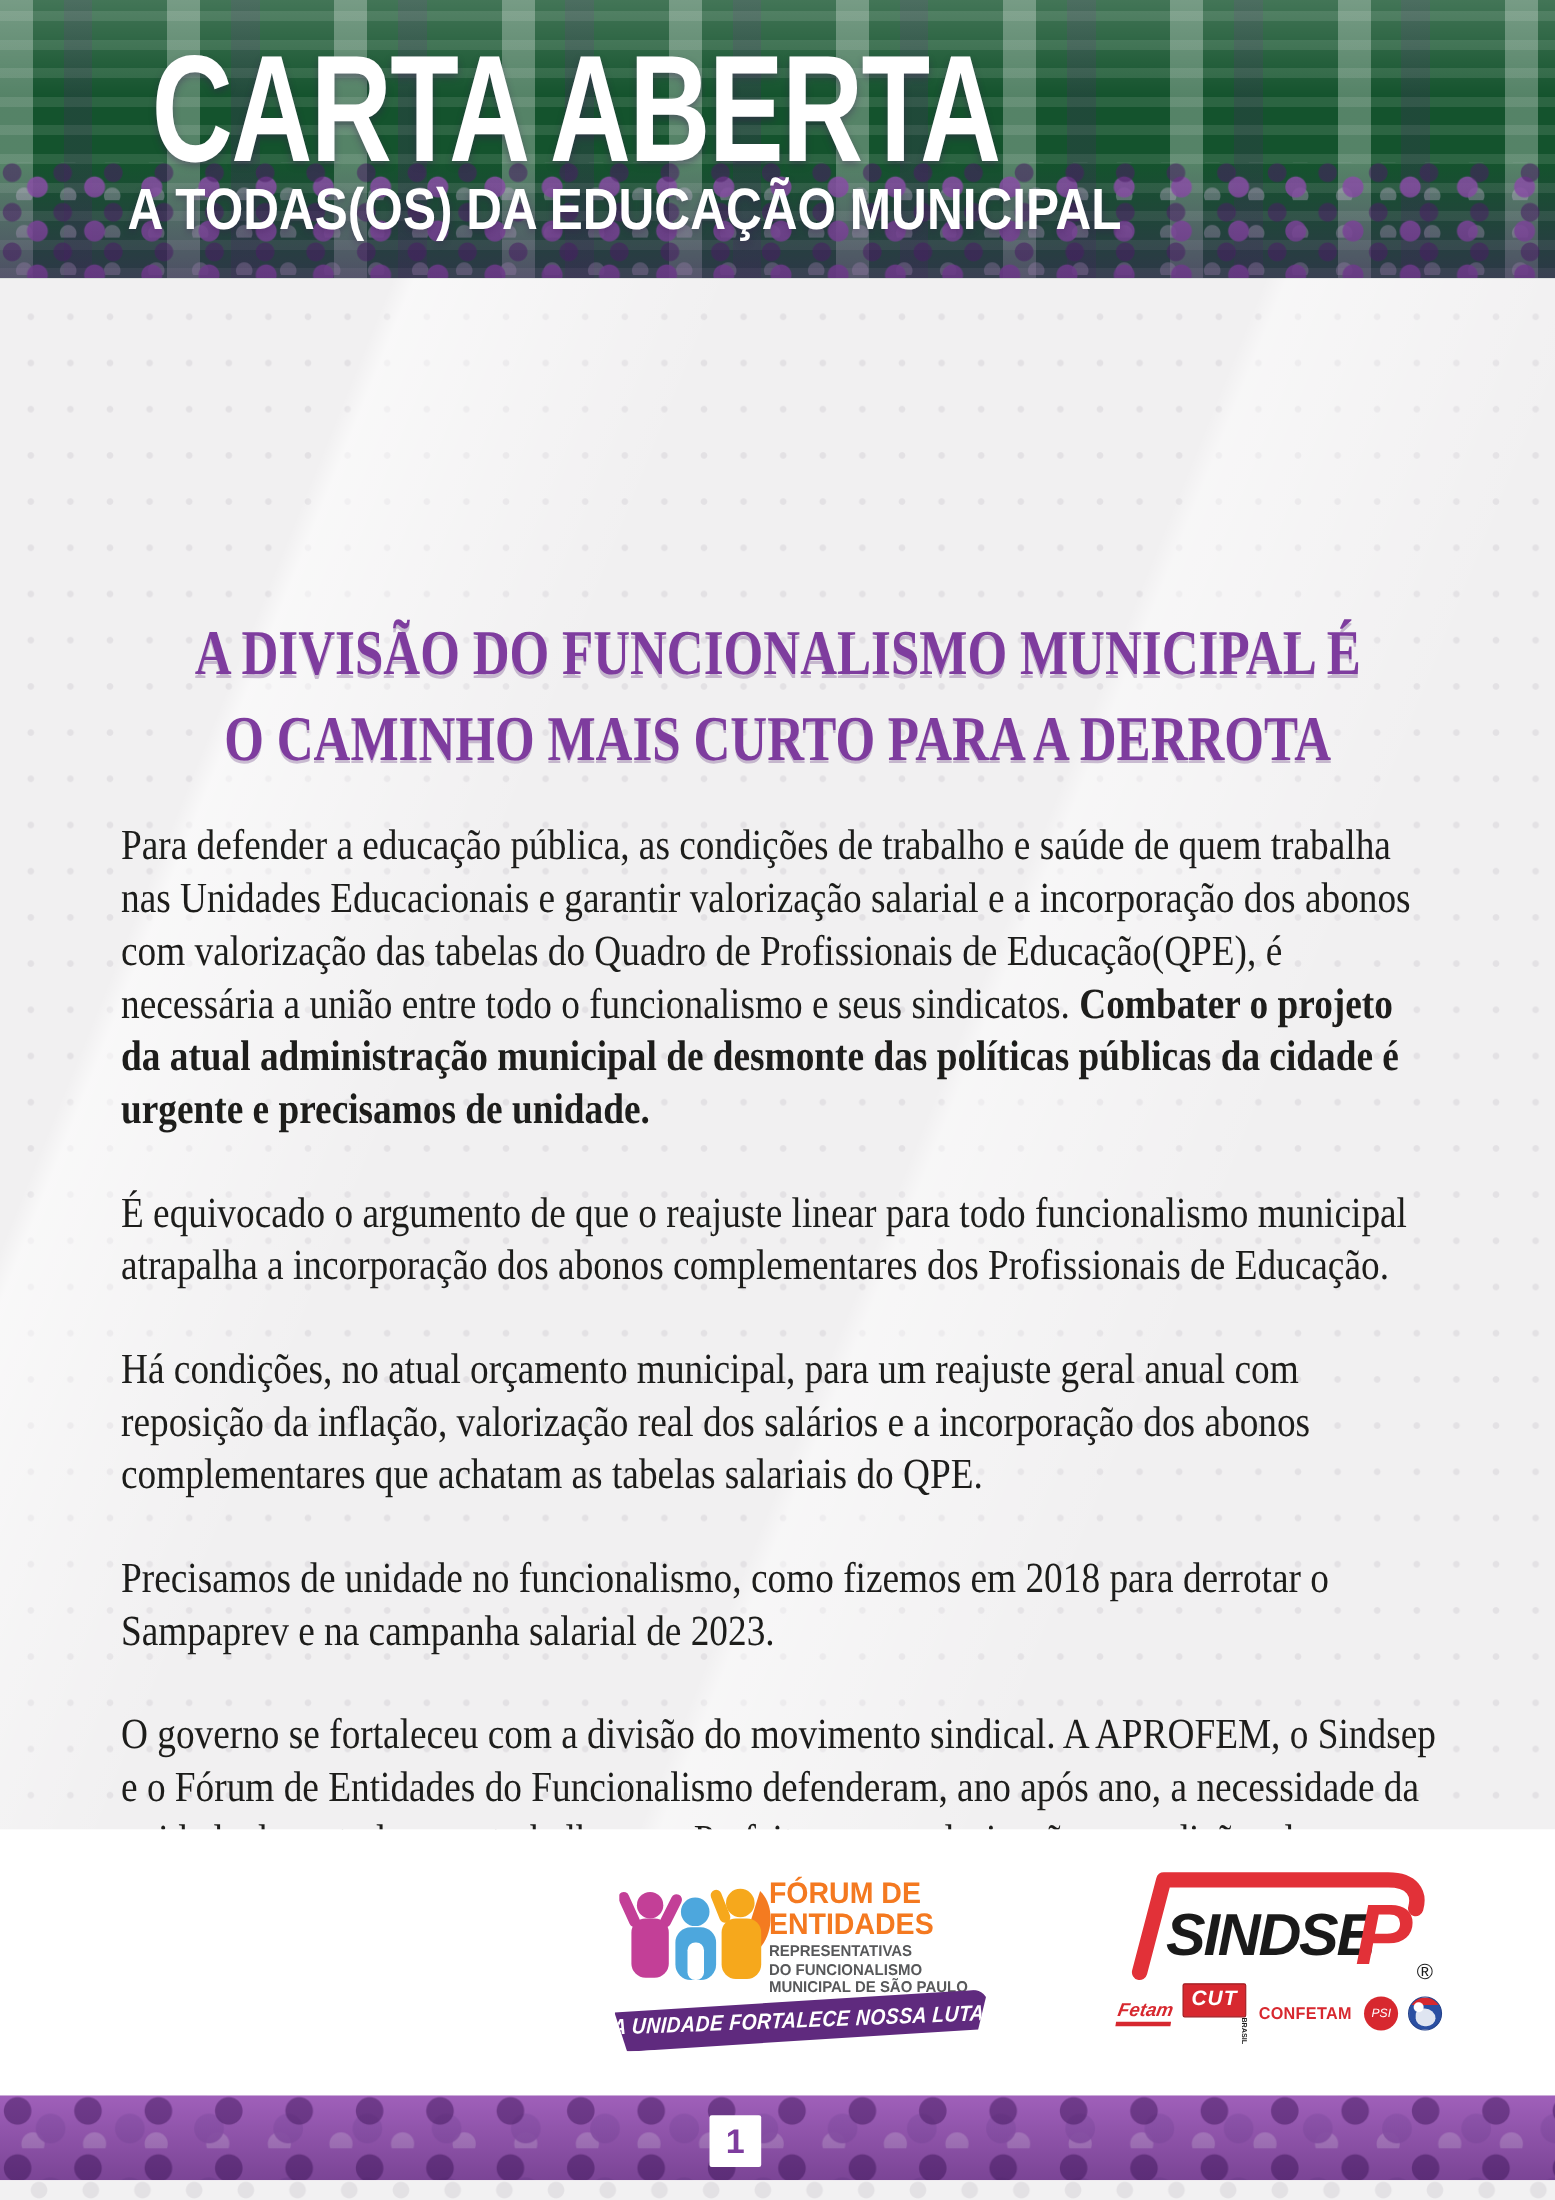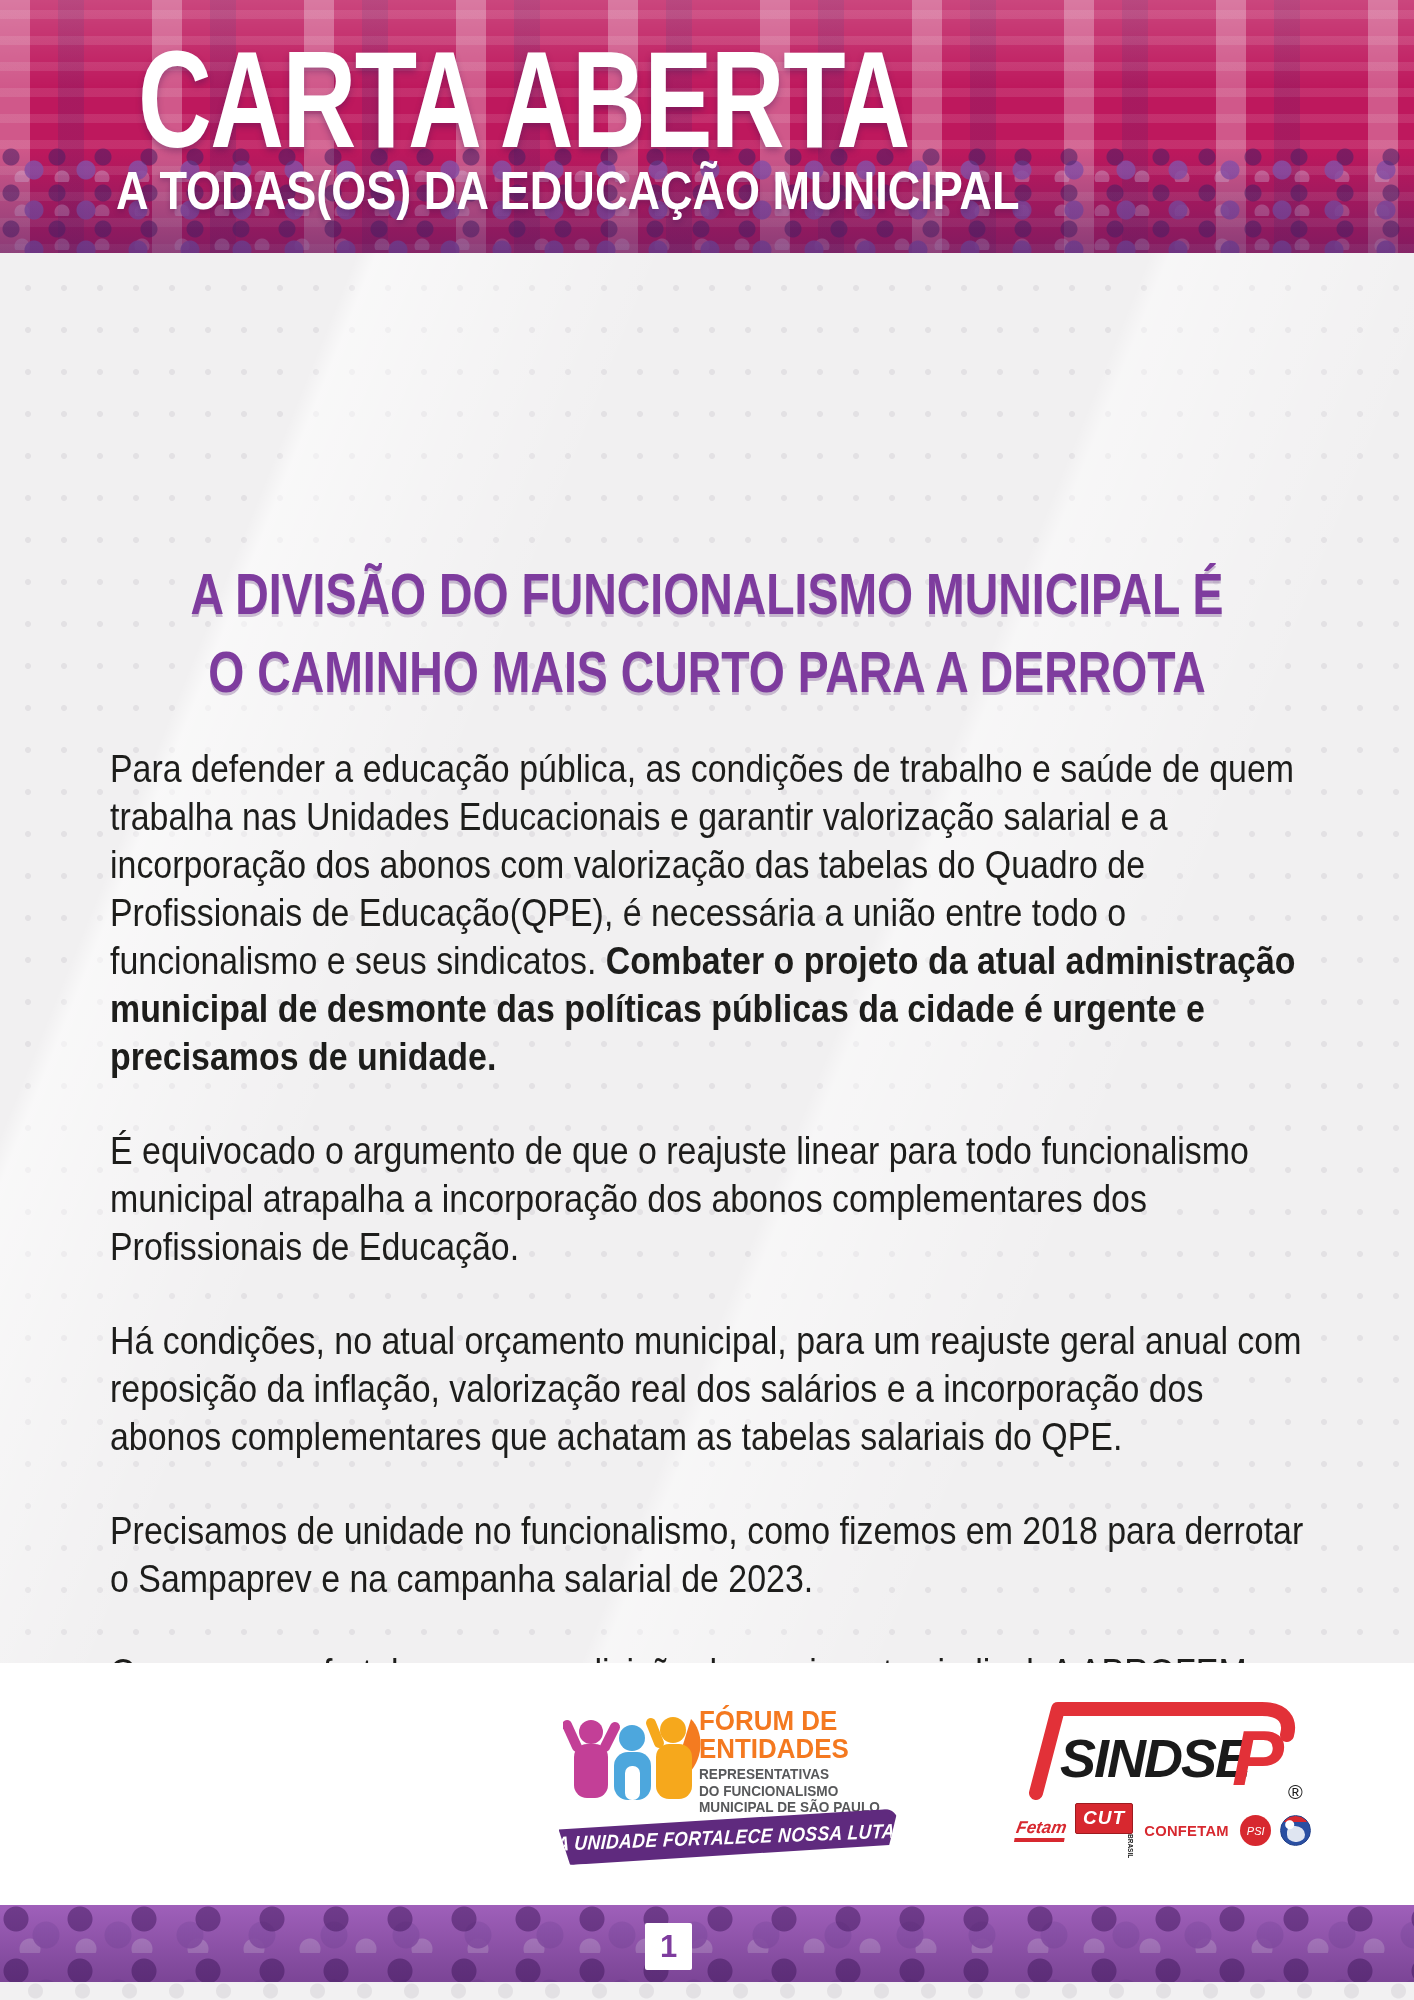--- a/index.html
+++ b/index.html
@@ -3,21 +3,21 @@
 <meta charset="utf-8">
 <style>
   * { margin:0; padding:0; box-sizing:border-box; }
   html,body { background:#cfcfcf; }
   .page {
     position:relative; width:1414px; height:2000px; margin:0 auto;
     background:#f1f0f1; overflow:hidden;
     font-family:"Liberation Sans", sans-serif;
   }
   
-  .header-banner { position:absolute; left:0; top:0; width:1414px; height:253px; background:#be185d; overflow:hidden; }
+  .header-banner { position:absolute; left:0; top:0; width:1414px; height:253px; background:#14532d; overflow:hidden; }
   .hp-buildings { position:absolute; inset:0;
     background-image:
       linear-gradient(180deg, rgba(255,255,255,.20) 0%, rgba(255,255,255,0) 35%),
       repeating-linear-gradient(90deg, rgba(255,255,255,.28) 0 30px, rgba(255,255,255,0) 30px 58px, rgba(78,35,105,.20) 58px 84px, rgba(255,255,255,0) 84px 152px),
       repeating-linear-gradient(0deg, rgba(255,255,255,.10) 0 9px, rgba(255,255,255,0) 9px 26px);
   }
   .hp-crowd { position:absolute; left:0; right:0; bottom:0; height:105px;
     background-image:
       linear-gradient(180deg, rgba(90,40,120,0), rgba(70,28,98,.50)),
       radial-gradient(circle at 11px 9px, rgba(73,30,100,.55) 8px, rgba(73,30,100,0) 9px),
@@ -28,21 +28,21 @@
   .header-title { position:absolute; left:138px; top:30px; color:#fff;
     font-size:138px; font-weight:900; line-height:1; white-space:nowrap; letter-spacing:-2px;
     transform:scaleX(.74); transform-origin:0 0; text-shadow:0 4px 8px rgba(60,20,80,.35); }
   .header-subtitle { position:absolute; left:116px; top:164px; color:#fff;
     font-size:53px; font-weight:900; line-height:1; white-space:nowrap; letter-spacing:0;
     transform:scaleX(.85); transform-origin:0 0; text-shadow:0 3px 6px rgba(60,20,80,.30); }
   
   .content { position:absolute; left:0; top:253px; width:1414px; height:1410px;
     background-color:#f1f0f1;
     background-image: radial-gradient(circle, #e3e1e4 2.6px, rgba(227,225,228,0) 3.4px);
-    background-size:36px 42px; background-position:10px 14px; }
+    background-size:36px 42px; background-position:10px 14px;font-family:Liberation Serif, serif; }
   .content .streaks { position:absolute; inset:0; pointer-events:none;
     background-image:
       linear-gradient(112deg, rgba(255,255,255,0) 18%, rgba(255,255,255,.55) 19%, rgba(255,255,255,0) 34%),
       linear-gradient(112deg, rgba(255,255,255,0) 58%, rgba(255,255,255,.45) 59%, rgba(255,255,255,0) 74%);
   }
   .headline { position:absolute; top:302px; left:0; width:1414px; }
   .headline-inner { width:1768px; margin-left:-177px; transform:scaleX(.80); transform-origin:50% 0;
     text-align:center; color:#7e3c9e; font-weight:900; font-size:58px; line-height:78px; letter-spacing:0;
     text-shadow:0 3px 0 rgba(84,35,110,.28); }
   .body-text { position:absolute; top:492px; left:110px; width:1200px; }

